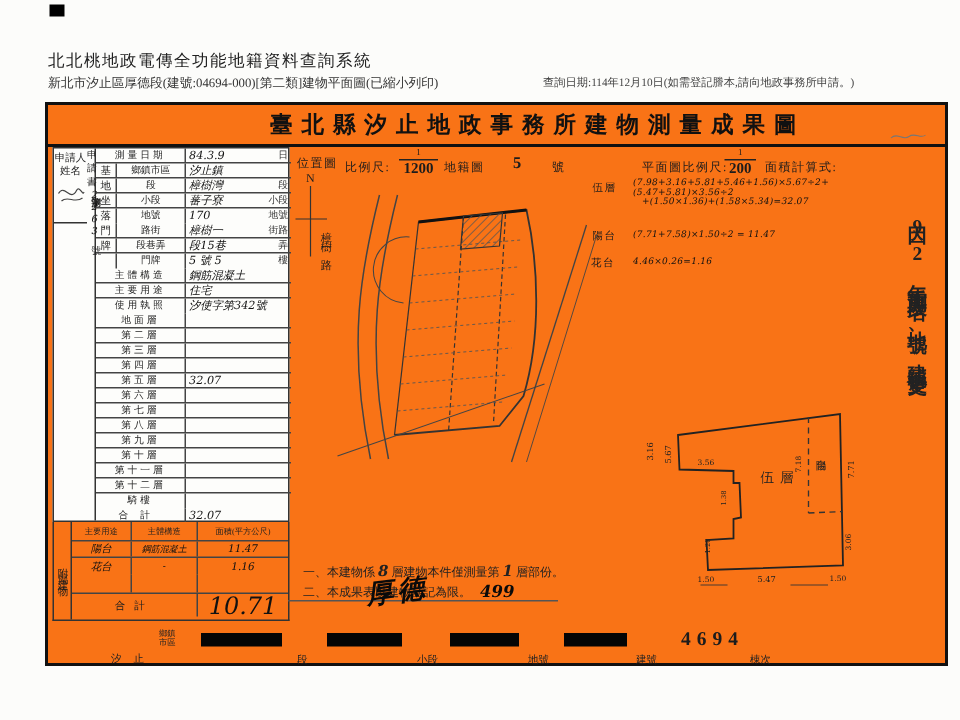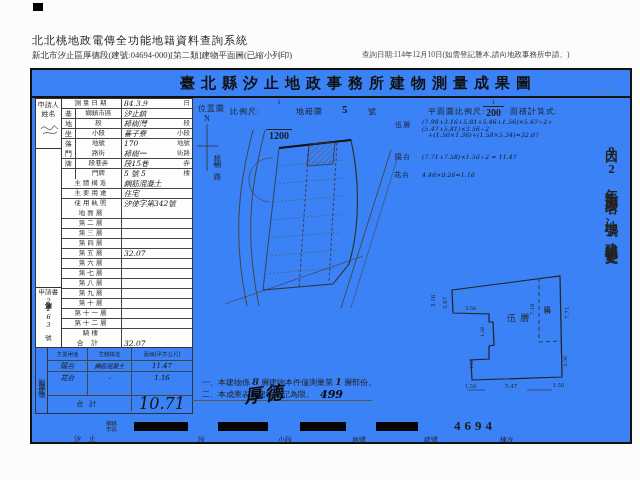--- a/index.html
+++ b/index.html
@@ -7,28 +7,28 @@
         font-family:"Liberation Serif",serif;color:#1c1c1c;}
   .abs{position:absolute;}
   .pc{font-family:"Liberation Serif",serif;color:#1f1f1f;}
   .hw{font-family:"DejaVu Serif",serif;font-style:italic;color:#111;}
   
   .sys-title{font-size:11px;letter-spacing:1px;color:#222;}
   .sub-line{font-size:8.5px;color:#333;}
   .qdate{font-size:7.5px;color:#444;}
   .blacksq{background:#000;}
   
-  .doc{position:absolute;left:30px;top:68px;width:598px;height:372px;border:2px solid #111;background:#3b82f6;}
+  .doc{position:absolute;left:30px;top:68px;width:598px;height:372px;border:2px solid #111;background:#f97316;}
   .doc-title{position:absolute;left:0;top:0;width:100%;height:26px;border-bottom:2px solid #111;
              display:flex;align-items:center;}
   .doc-title span{margin-left:148px;font-size:15px;font-weight:bold;letter-spacing:6px;color:#111;}
   
   .formtbl{position:absolute;left:3px;top:28px;width:158px;height:250px;border:1px solid #333;
            display:flex;box-sizing:border-box;background:#fdfdfb;}
-  .colA{width:28px;border-right:1px solid #333;display:flex;flex-direction:column;box-sizing:border-box;}
+  .colA{width:28px;border-right:1px solid #333;display:flex;flex-direction:row;box-sizing:border-box;}
   .colRest{width:130px;display:flex;flex-direction:column;}
   .applicant-box{height:50px;border-bottom:1px solid #333;font-size:7px;text-align:center;line-height:9px;padding-top:2px;box-sizing:border-box;}
   .colA-gap{height:140px;border-bottom:1px solid #333;box-sizing:border-box;}
   .app-box{height:60px;box-sizing:border-box;display:flex;flex-direction:column;align-items:center;font-size:6.5px;}
   .app-vert{writing-mode:vertical-rl;text-orientation:upright;letter-spacing:0;line-height:9px;height:46px;}
   .frow{display:flex;height:10px;border-bottom:1px solid #444;box-sizing:border-box;align-items:stretch;}
   .frow:last-child{border-bottom:none;}
   .cell{box-sizing:border-box;display:flex;align-items:flex-start;overflow:hidden;}
   .cell.g{width:14px;border-right:1px solid #444;justify-content:center;font-size:7px;}
   .cell.c{width:46px;border-right:1px solid #444;justify-content:center;font-size:6.5px;letter-spacing:0px;}
@@ -355,21 +355,21 @@
         <div class="arow atotal">
           <div class="tl pc">合計</div>
           <div class="acell a hw" style="width:60px;">10.71</div>
         </div>
       </div>
     </div>
 
     <span class="abs maplbl" style="left:166px;top:33px;">位置圖</span>
     <span class="abs pc" style="left:172px;top:44px;font-size:8px;">N</span>
     <span class="abs maplbl" style="left:198px;top:36px;">比例尺:</span>
-    <span class="abs frac" style="left:234px;top:29px;gap:23px;">
+    <span class="abs frac" style="left:234px;top:29px;">
       <span class="num">1</span>
       <span class="den">1200</span>
     </span>
     <span class="abs maplbl" style="left:264px;top:36px;">地籍圖</span>
     <span class="abs sheet-no" style="left:310px;top:33px;">5</span>
     <span class="abs maplbl" style="left:336px;top:36px;">號</span>
 
     <span class="abs maplbl" style="left:396px;top:36px;">平面圖比例尺:</span>
     <span class="abs frac" style="left:451px;top:29px;">
       <span class="num">1</span>

